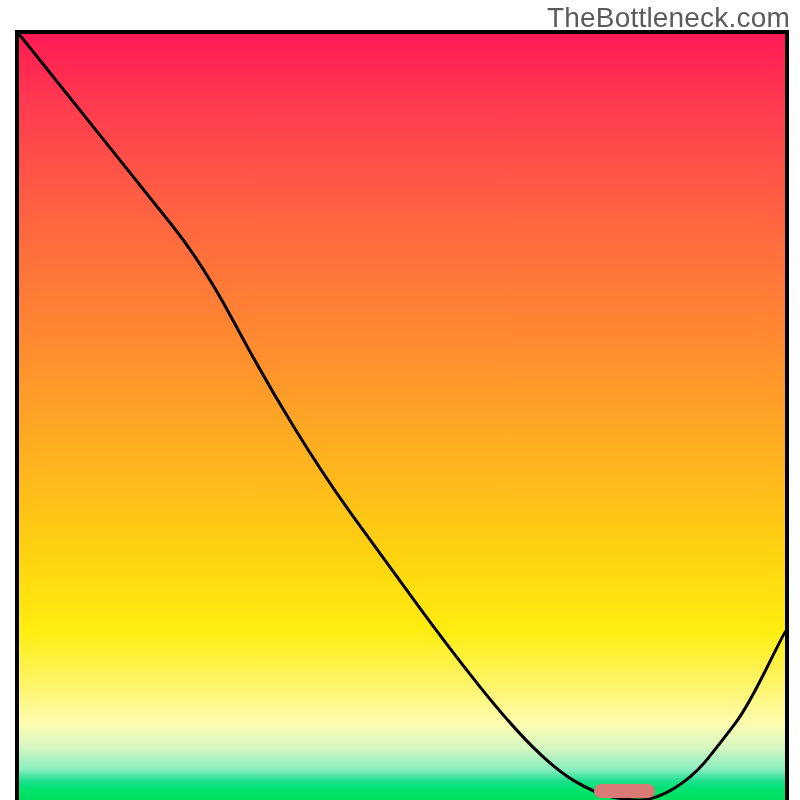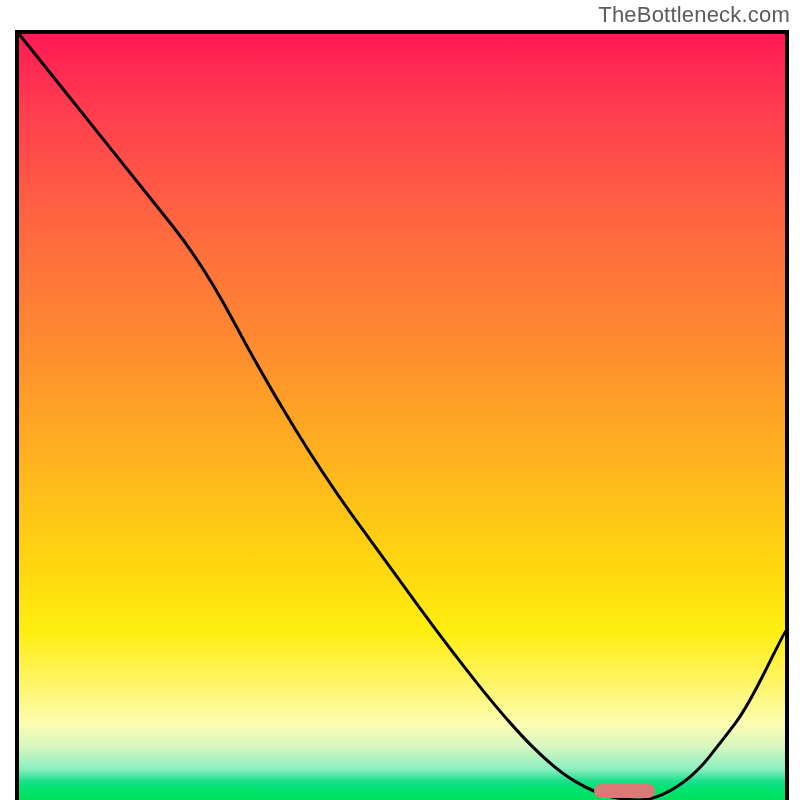--- a/index.html
+++ b/index.html
@@ -10,21 +10,21 @@
     background: #ffffff;
     font-family: Arial, Helvetica, sans-serif;
     overflow: hidden;
   }
 
   .watermark {
     position: absolute;
     top: 2px;
     right: 10px;
     color: #5b5b5b;
-    font-size: 22px;
+    font-size: 28px;
     font-weight: 400;
     letter-spacing: 0.2px;
     z-index: 10;
     user-select: none;
   }
 
   .chart-frame {
     position: absolute;
     left: 15px;
     top: 30px;

